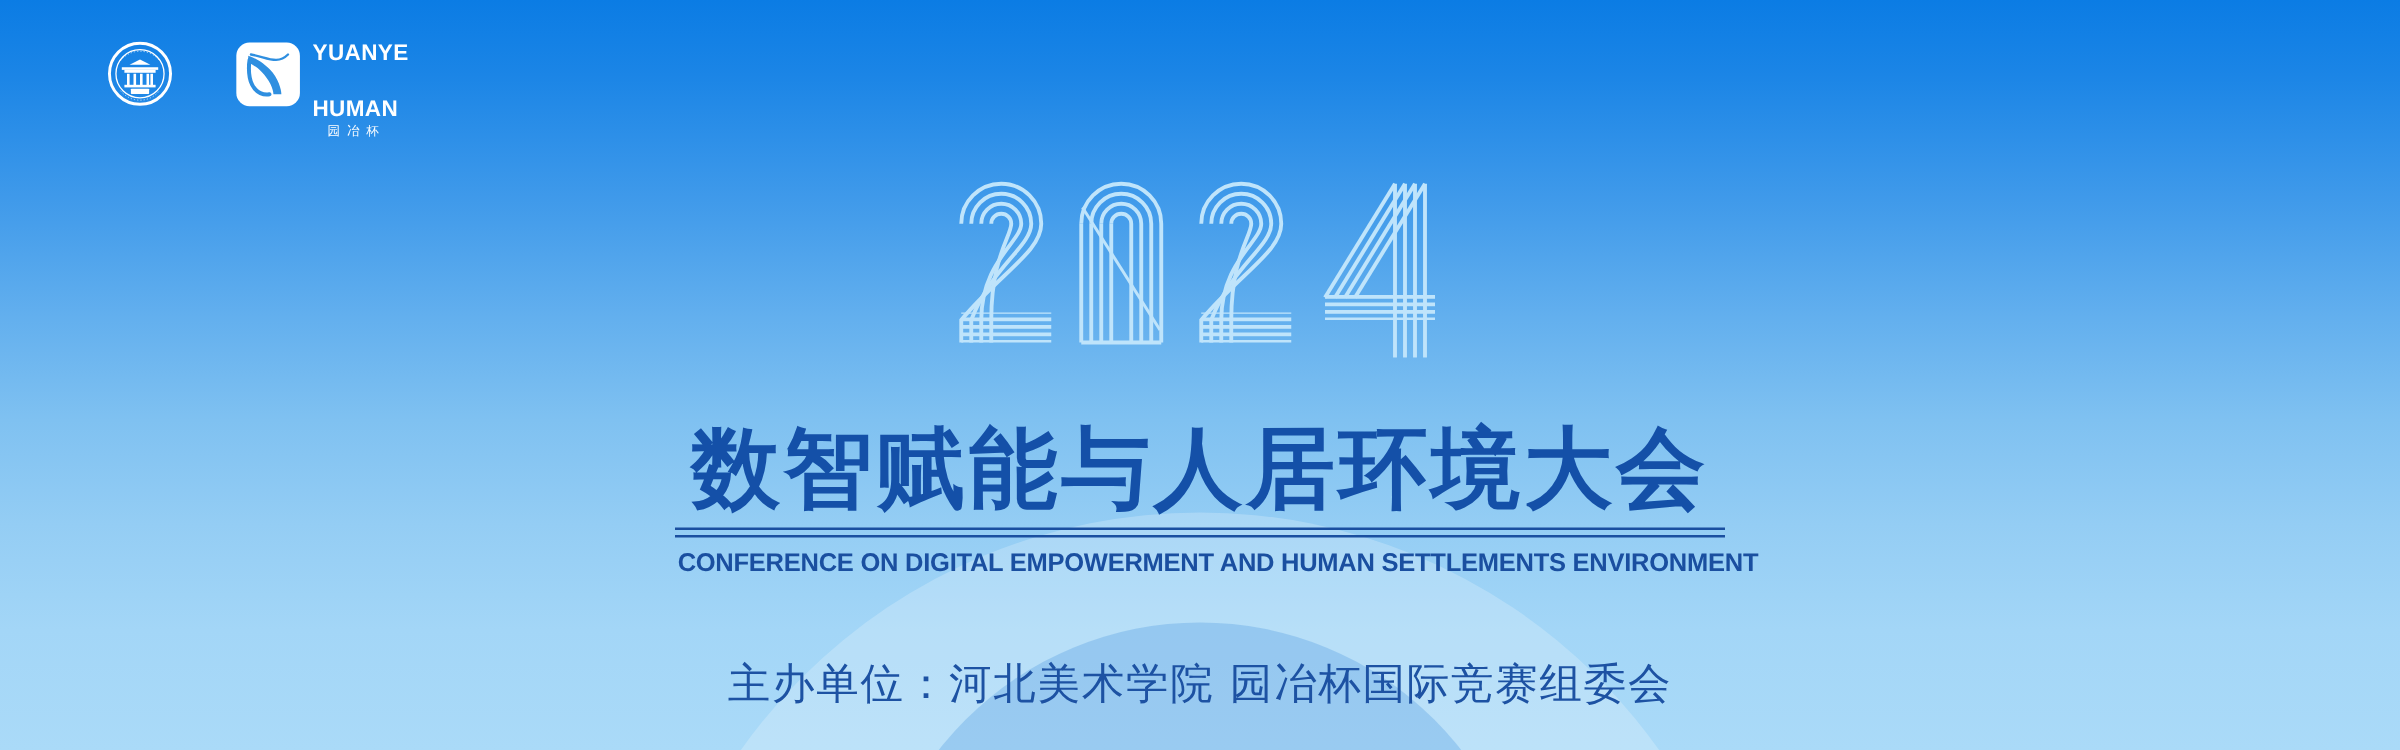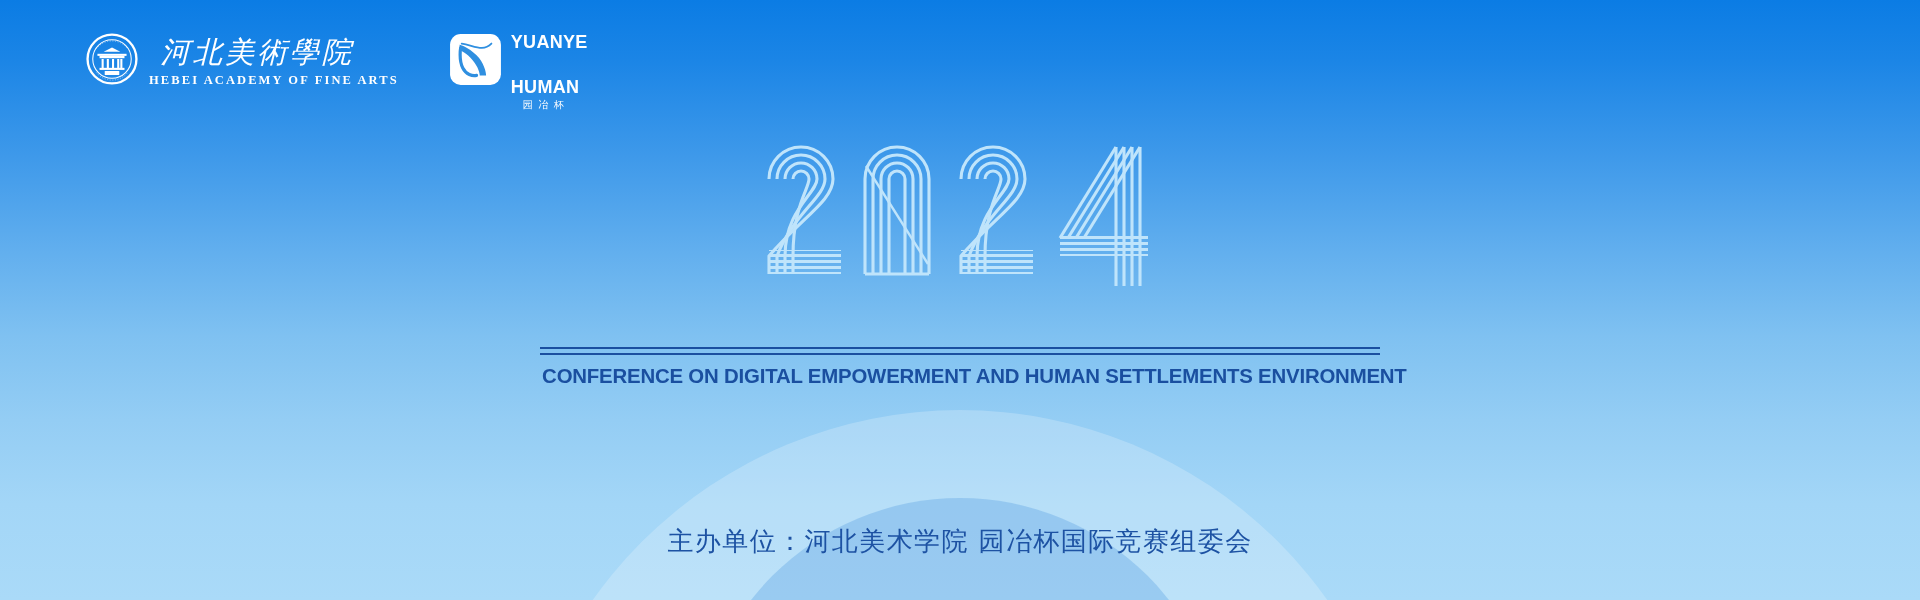--- a/index.html
+++ b/index.html
@@ -174,21 +174,21 @@
     font-family: "Liberation Sans", sans-serif;
   }
 
   
   .organizer {
     position: absolute;
     left: 50%;
     transform: translateX(-50%);
     top: 524px;
     color: #1d52a3;
-    font-size: 26px;
+    font-size: 34px;
     letter-spacing: 1.4px;
     white-space: nowrap;
     font-family: "DejaVu Sans", "Liberation Sans", sans-serif;
   }
 </style>
 </head>
 <body>
 
 <div id="banner">
 
@@ -209,26 +209,20 @@
         <rect x="50" y="50" width="4" height="18" fill="#ffffff"></rect>
         <rect x="60" y="50" width="4" height="18" fill="#ffffff"></rect>
         <rect x="66" y="50" width="4" height="18" fill="#ffffff"></rect>
         <rect x="26" y="67" width="48" height="4" fill="#ffffff"></rect>
         <rect x="36" y="73" width="28" height="8" rx="1" fill="#ffffff"></rect>
         <path d="M34 36 h32 l-16 -8 z" fill="#ffffff"></path>
 
         <path d="M20 30 A38 38 0 0 1 80 30" fill="none" stroke="#ffffff" stroke-width="1" stroke-dasharray="2 3"></path>
         <path d="M20 76 A38 38 0 0 0 80 76" fill="none" stroke="#ffffff" stroke-width="1" stroke-dasharray="2 3"></path>
       </svg>
-      <div class="hbafa-names">
-        <svg class="hbafa-cn" viewBox="0 0 300 56">
-          <text x="0" y="42" font-family="DejaVu Serif, serif" font-size="39" font-style="italic" fill="#ffffff" letter-spacing="4">河北美術學院</text>
-        </svg>
-        <div class="hbafa-en">HEBEI ACADEMY OF FINE ARTS</div>
-      </div>
     </div>
 
     <div class="yuanye-logo">
       <svg class="yuanye-mark" viewBox="0 0 100 100">
         <rect x="2" y="2" width="96" height="96" rx="20" fill="#ffffff"></rect>
         <path d="M20 22 C20 22 36 26 52 42 C66 56 70 74 70 80 L58 80 C58 72 52 58 40 46 C30 36 20 32 20 32 Z" fill="#2f8fe0"></path>
         <path d="M22 24 C40 30 58 44 74 22 L80 26 C62 52 44 42 26 36 Z" fill="#2f8fe0" opacity="0.0"></path>
         <path d="M24 20 C48 24 64 36 80 20" fill="none" stroke="#2f8fe0" stroke-width="3.5" stroke-linecap="round"></path>
         <path d="M22 28 C22 28 18 50 26 66 C32 78 44 82 52 80" fill="none" stroke="#2f8fe0" stroke-width="6" stroke-linecap="round"></path>
       </svg>
@@ -298,20 +292,21 @@
           <path d="M68 1 L68 140"></path>
           <path d="M76 1 L76 140"></path>
           <path d="M84 1 L84 140"></path>
           <rect x="4" y="88" width="88" height="22" fill="url(#hstripes)" stroke="none"></rect>
         </g>
       </g>
     </svg>
   </div>
 
   <div class="title-block">
+    <div class="cn-title">数智赋能与人居环境大会</div>
     <div class="rule-group">
       <div class="rule"></div>
       <div class="rule"></div>
     </div>
     <div class="en-title">CONFERENCE ON DIGITAL EMPOWERMENT AND HUMAN SETTLEMENTS ENVIRONMENT</div>
   </div>
 
   <div class="organizer">主办单位：河北美术学院  园冶杯国际竞赛组委会</div>
 
 </div>

